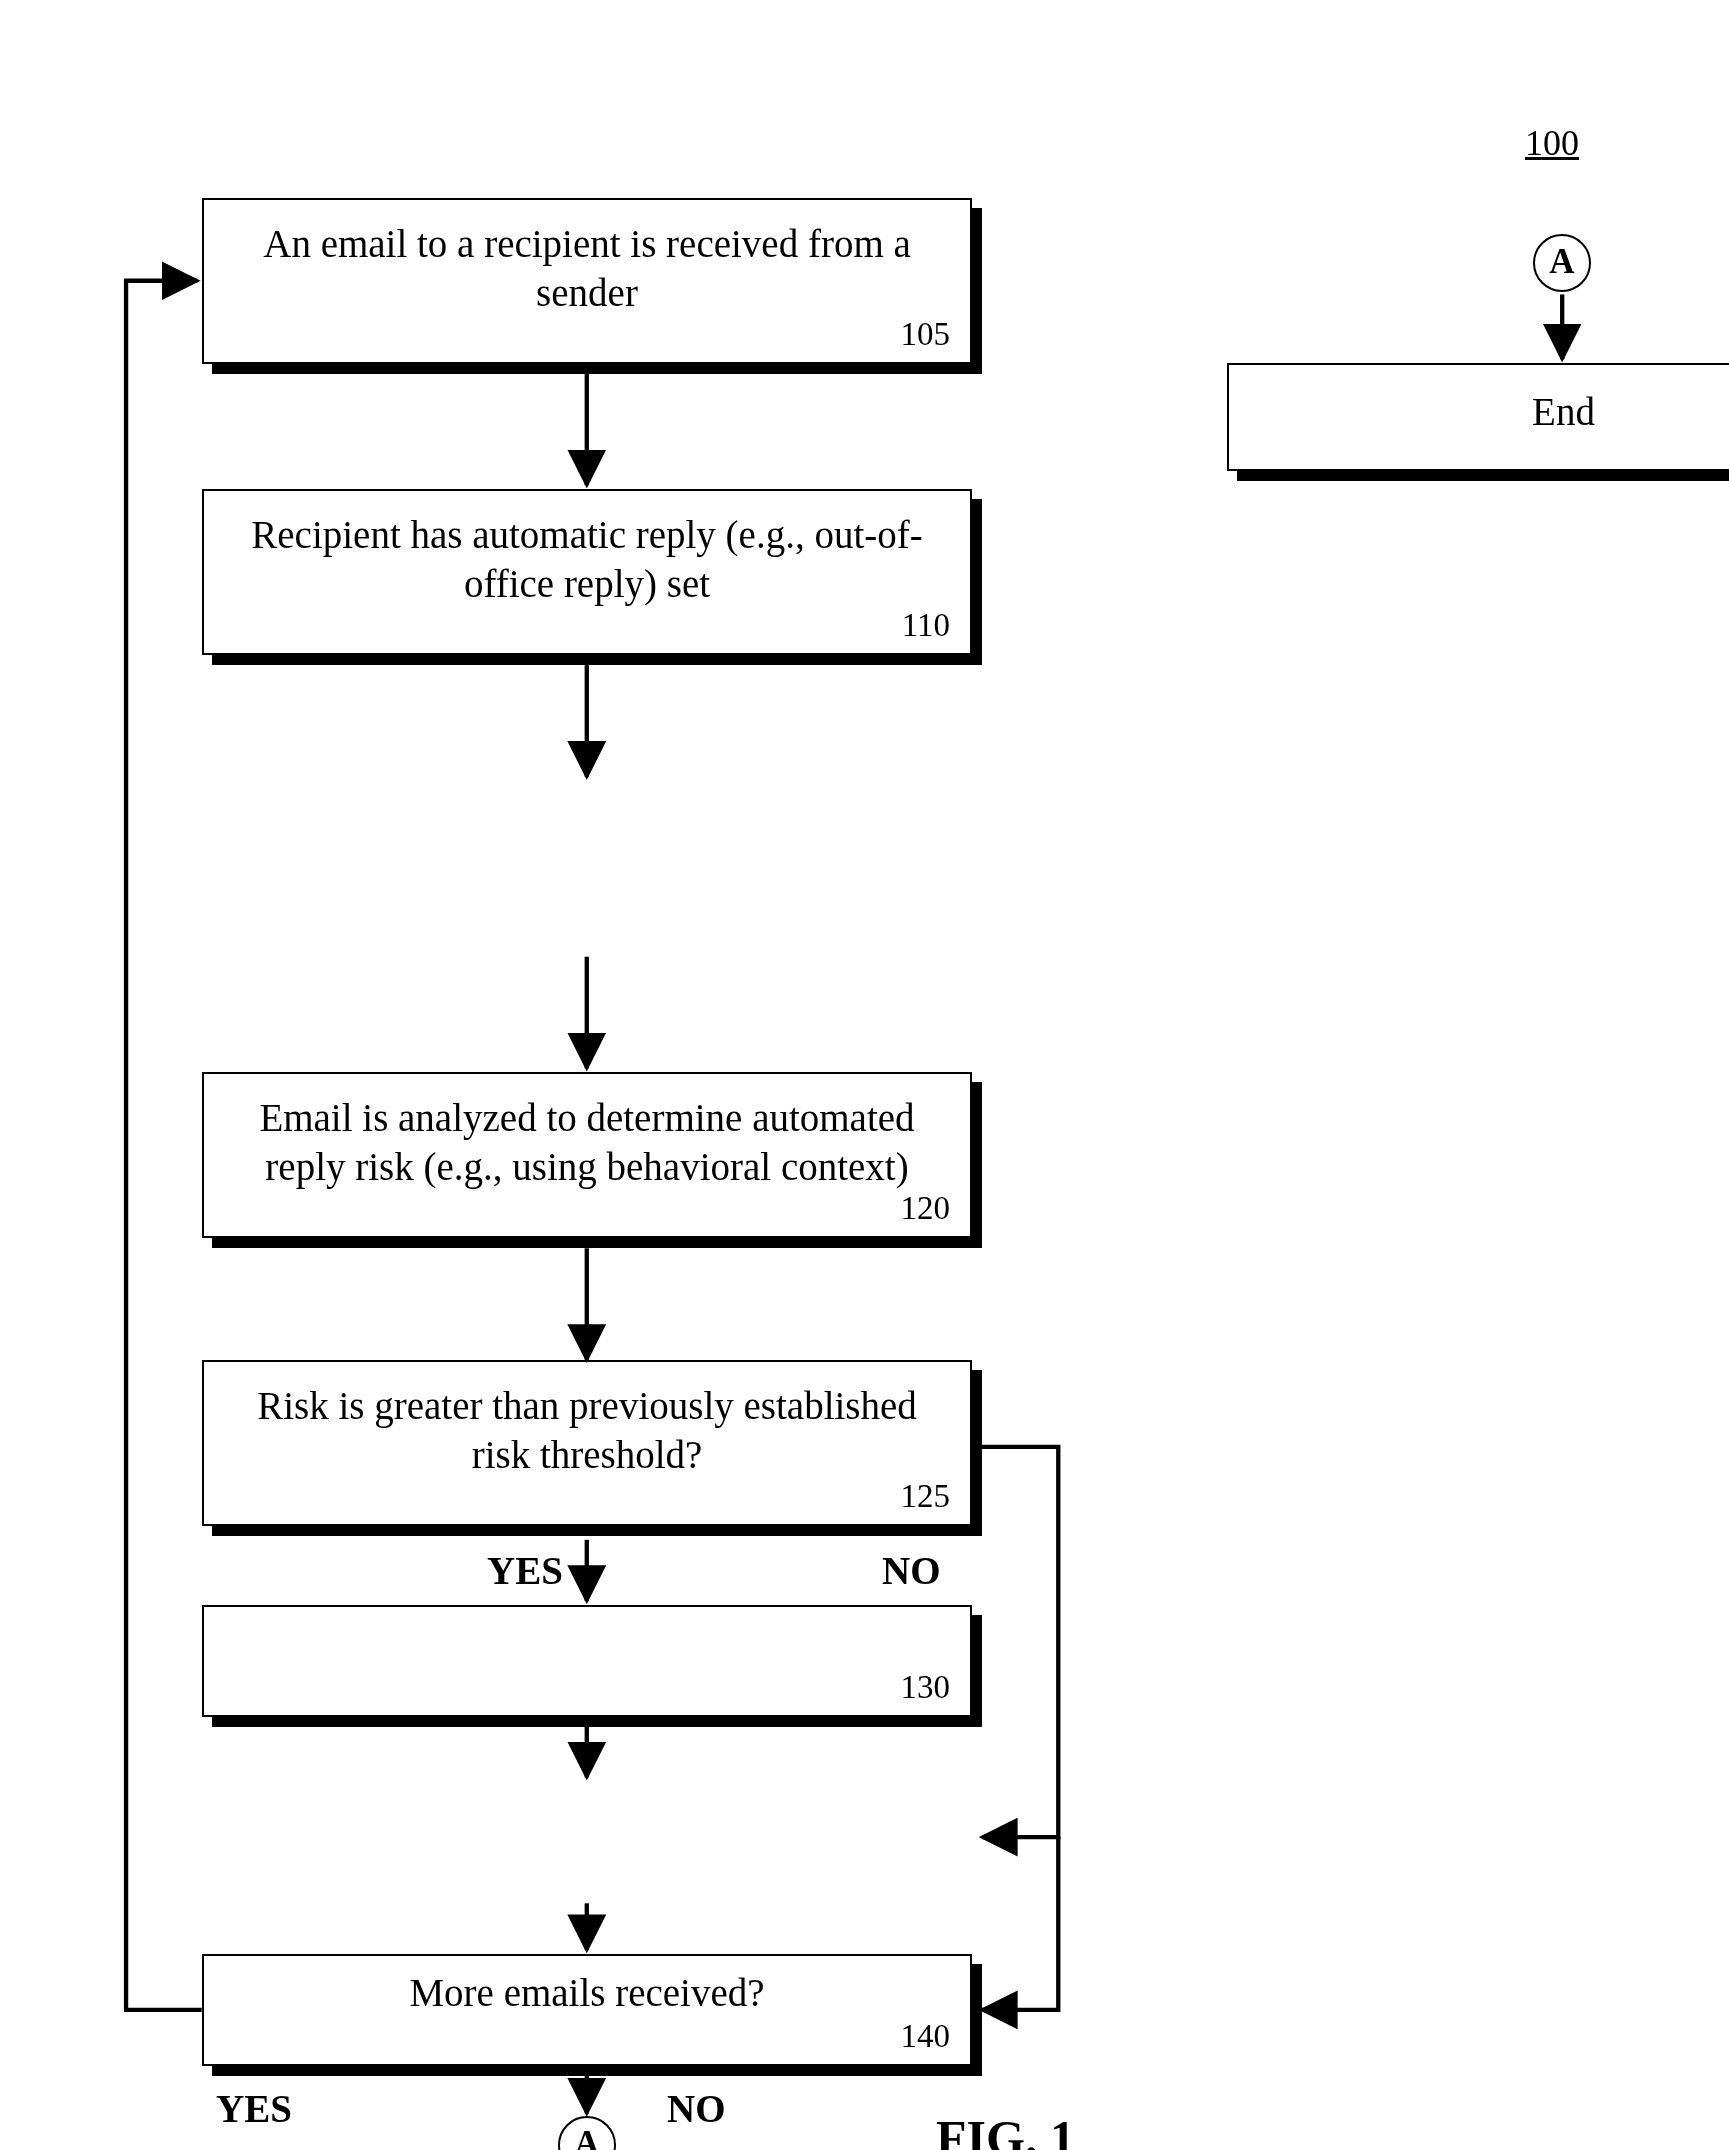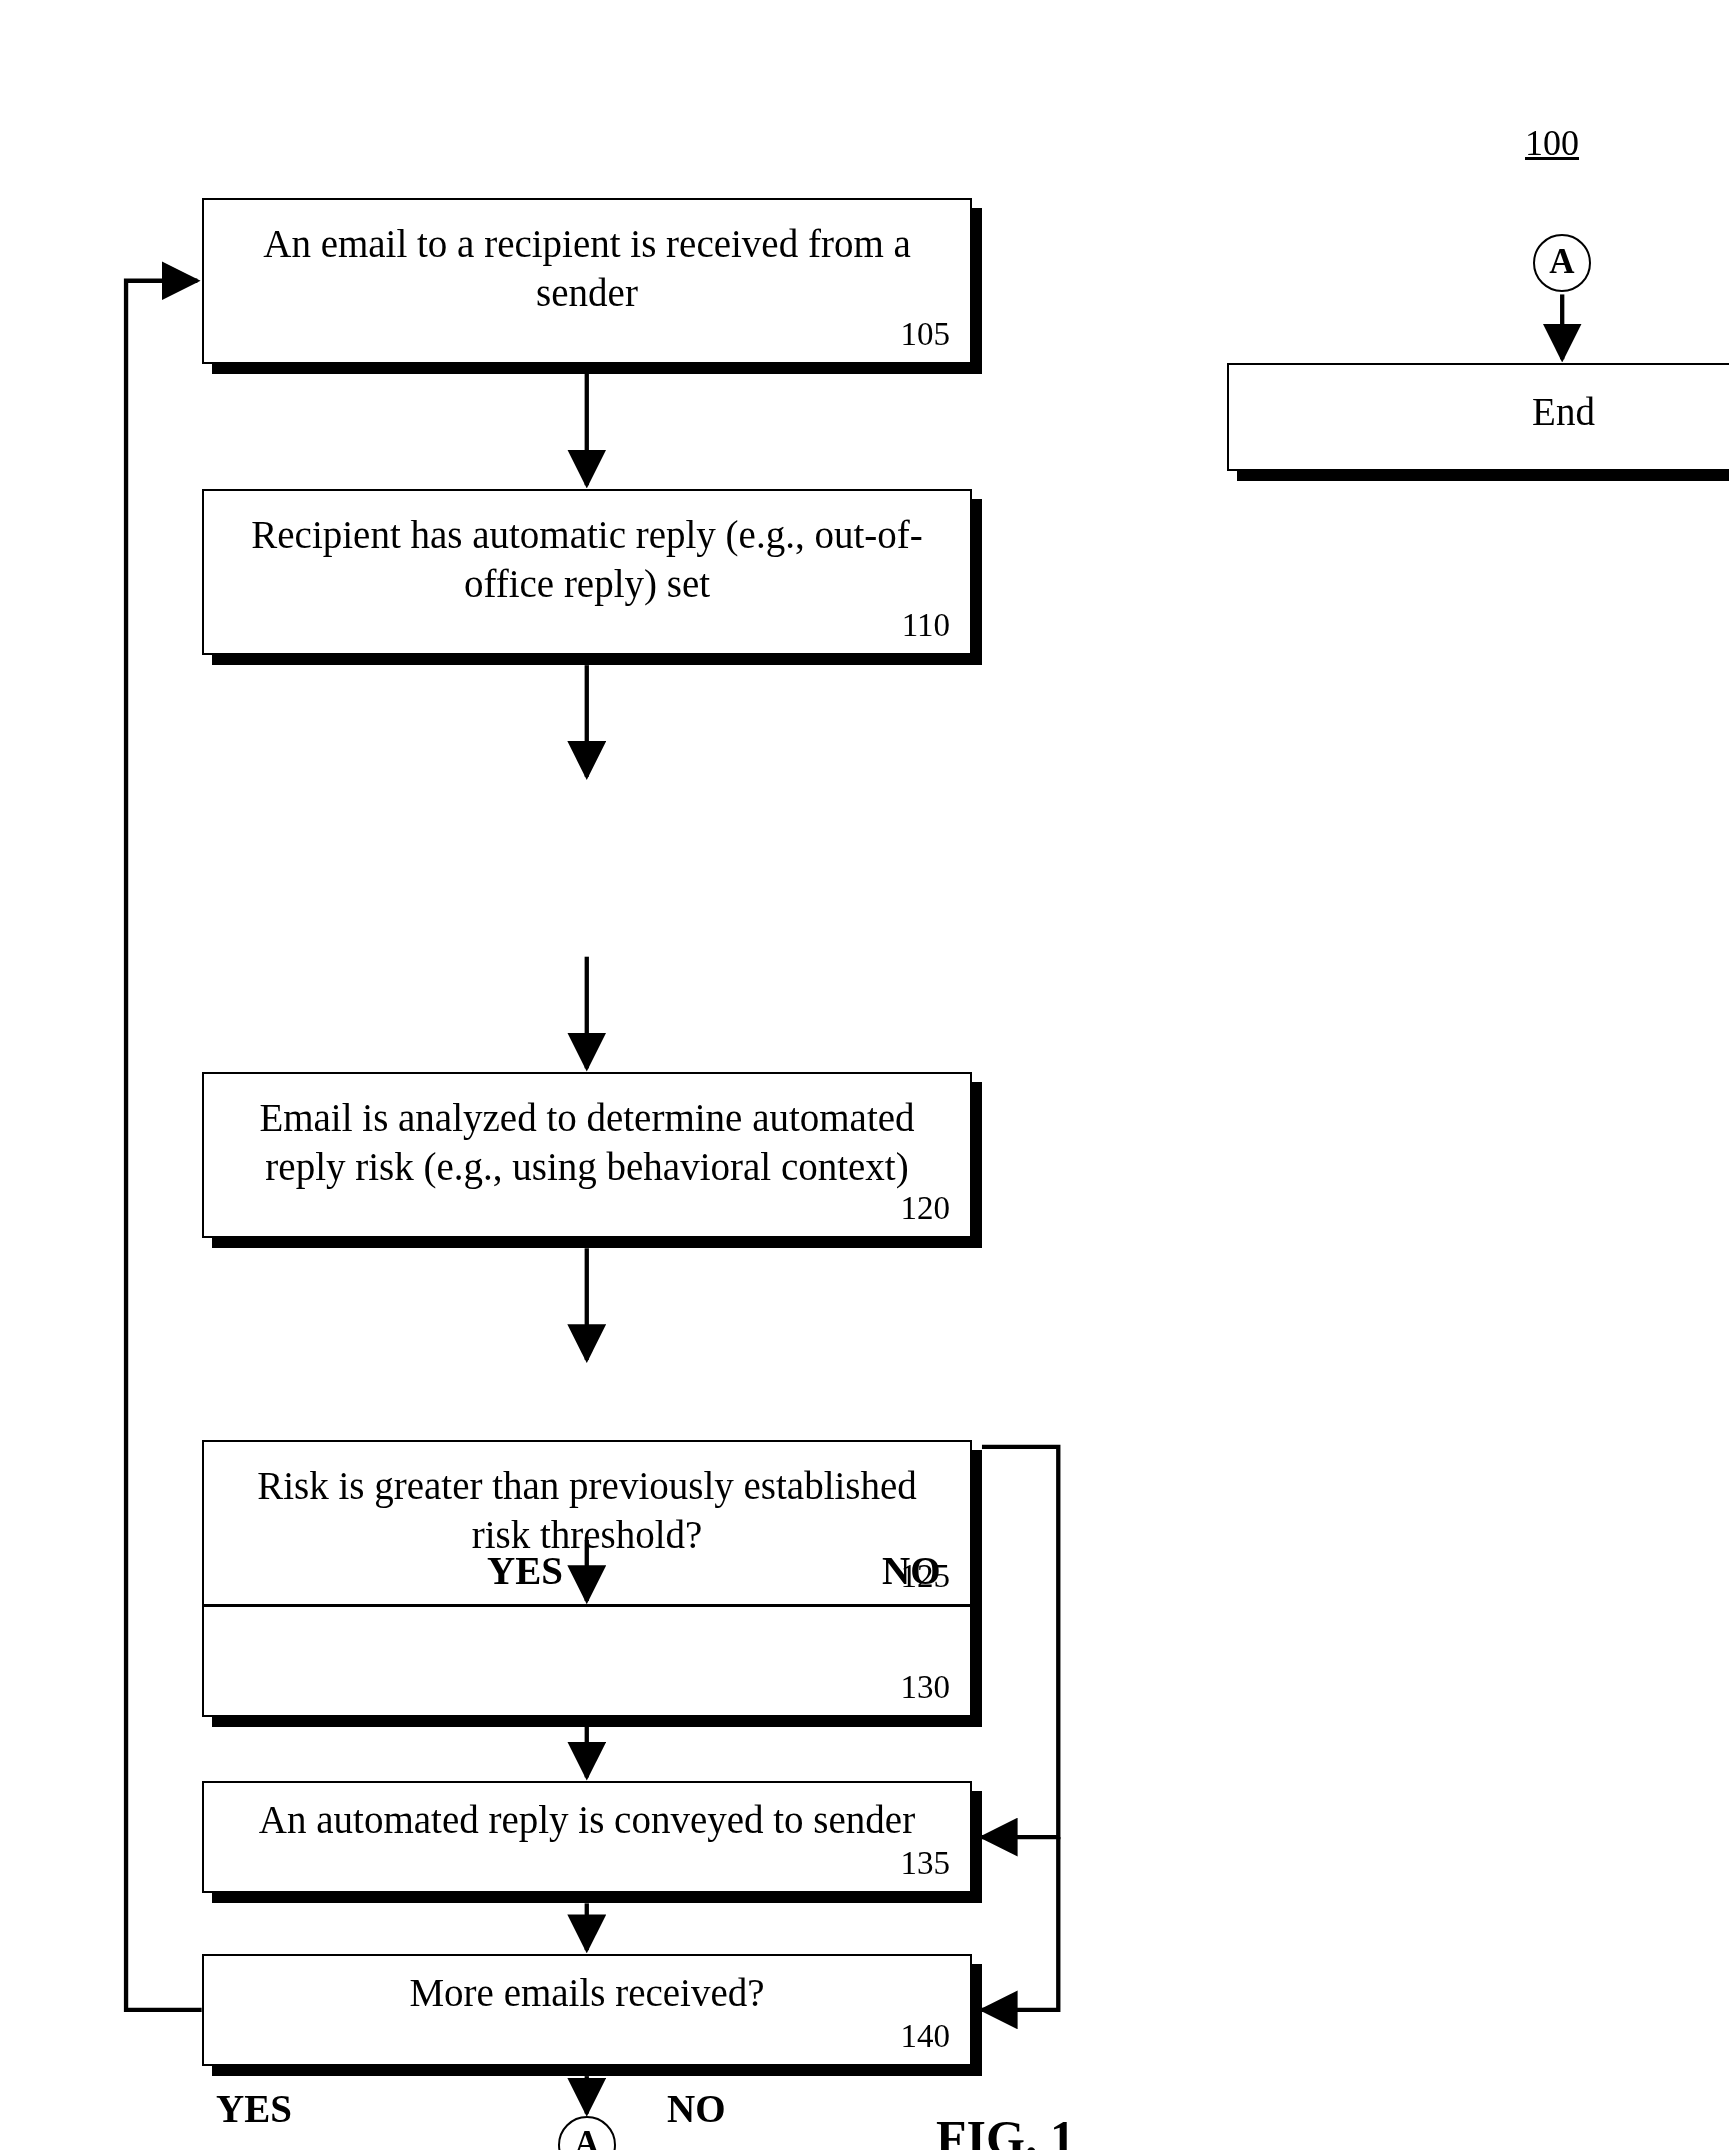--- a/index.html
+++ b/index.html
@@ -86,36 +86,32 @@
     <div class="box-text" style="top:20px;">Recipient has automatic reply (e.g., out-of-office reply) set</div>
     <div class="box-num">110</div>
   </div>
 
 
   <div class="box" style="left:202px; top:1072px; width:770px; height:166px;">
     <div class="box-text" style="top:20px;">Email is analyzed to determine automated reply risk (e.g., using behavioral context)</div>
     <div class="box-num">120</div>
   </div>
 
-  <div class="box" style="left:202px; top:1440px; width:770px; height:166px;">
+  <div class="box" style="left:202px; top:1360px; width:770px; height:166px;">
     <div class="box-text" style="top:20px;">Risk is greater than previously established risk threshold?</div>
     <div class="box-num">125</div>
   </div>
 
   <div class="dec-label" style="left:487px; top:1548px;">YES</div>
   <div class="dec-label" style="left:882px; top:1548px;">NO</div>
 
   <div class="box" style="left:202px; top:1605px; width:770px; height:112px;">
     <div class="box-num">130</div>
   </div>
 
-  <div class="box" style="left:202px; top:1781px; width:770px; height:112px;">
-    <div class="box-text" style="top:13px;">An automated reply is conveyed to sender</div>
-    <div class="box-num">135</div>
-  </div>
 
   <div class="box" style="left:202px; top:1954px; width:770px; height:112px;padding-left:10px;">
     <div class="box-text" style="top:13px;">More emails received?</div>
     <div class="box-num">140</div>
   </div>
 
   <div class="dec-label" style="left:216px; top:2086px;">YES</div>
   <div class="dec-label" style="left:667px; top:2086px;">NO</div>
 
   <div class="circle" style="left:558px; top:2116px;">A</div>

